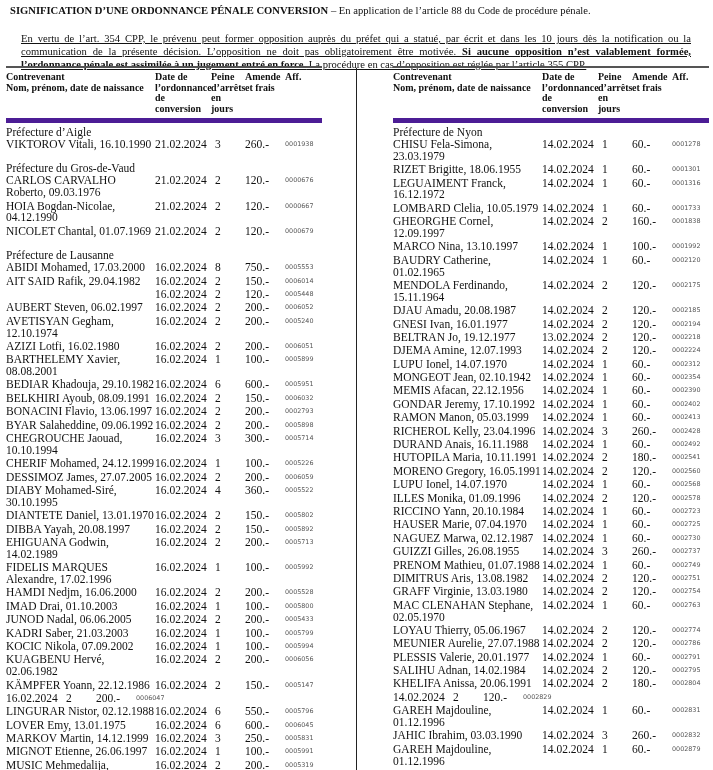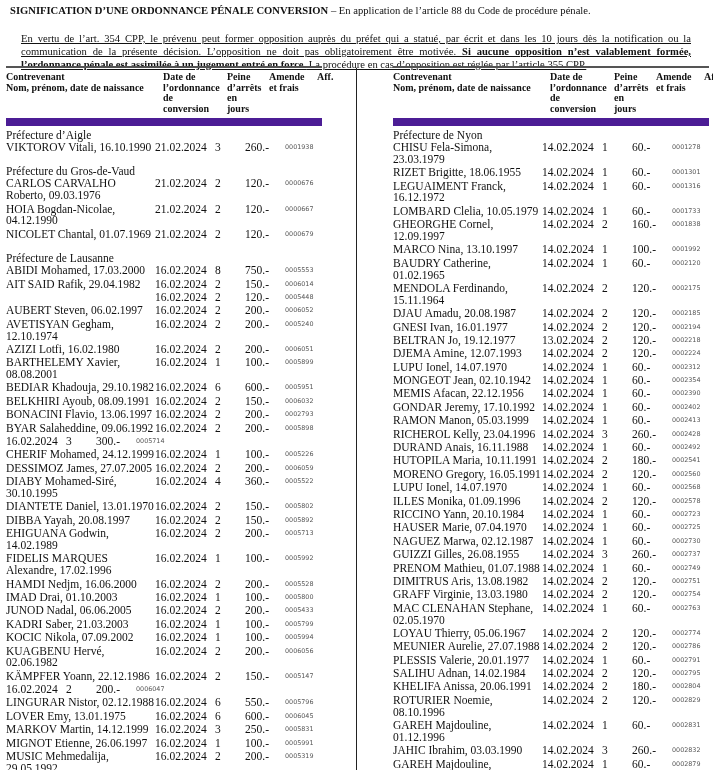--- a/index.html
+++ b/index.html
@@ -14,21 +14,21 @@
   .intro .title { font-weight: bold; }
   .intro p { margin: 15px; text-align: justify; text-decoration: underline; }
   .intro b { font-weight: bold; }
 
   .col { position: absolute; top: 66px; }
   .col.left { left: 6px; width: 316px; }
   .col.right { left: 393px; width: 316px; }
   .vdivider { position: absolute; left: 356px; top: 68px; width: 1px; height: 702px; background: #222; }
 
   .hrule { height: 2px; background: #555; margin: 0; }
-  .thead { display: flex; font-weight: bold; font-size: 10px; line-height: 10.5px; padding: 4px 0 4px 0; border-bottom: 8px solid #4c1d95; gap: 8px; }
+  .thead { display: flex; font-weight: bold; font-size: 10px; line-height: 10.5px; padding: 4px 0 4px 0; border-bottom: 5px solid #4c1d95; }
   .c-name { width: 149px; flex: none; }
   .c-date { width: 56px; flex: none; }
   .c-days { width: 34px; flex: none; }
   .c-amt { width: 40px; flex: none; }
   .c-aff { width: 36px; flex: none; }
 
   .section { margin-top: 3px; }
   .section + .section { margin-top: 10px; }
   .sec-title { font-weight: normal; font-size: 11.5px; line-height: 13px; }
   .row { display: flex; font-size: 11.5px; line-height: 11.8px; padding-bottom: 1.6px; }
@@ -167,20 +167,21 @@
           <div class="c-aff">0002793</div>
         </div>
         <div class="row">
           <div class="c-name">BYAR Salaheddine, 09.06.1992</div>
           <div class="c-date">16.02.2024</div>
           <div class="c-days">2</div>
           <div class="c-amt">200.-</div>
           <div class="c-aff">0005898</div>
         </div>
         <div class="row">
+          <div class="c-name">CHEGROUCHE Jaouad, 10.10.1994</div>
           <div class="c-date">16.02.2024</div>
           <div class="c-days">3</div>
           <div class="c-amt">300.-</div>
           <div class="c-aff">0005714</div>
         </div>
         <div class="row">
           <div class="c-name">CHERIF Mohamed, 24.12.1999</div>
           <div class="c-date">16.02.2024</div>
           <div class="c-days">1</div>
           <div class="c-amt">100.-</div>
@@ -580,21 +581,20 @@
           <div class="c-aff">0002795</div>
         </div>
         <div class="row">
           <div class="c-name">KHELIFA Anissa, 20.06.1991</div>
           <div class="c-date">14.02.2024</div>
           <div class="c-days">2</div>
           <div class="c-amt">180.-</div>
           <div class="c-aff">0002804</div>
         </div>
         <div class="row">
-          <div class="c-name">ROTURIER Noemie, 08.10.1996</div>
           <div class="c-date">14.02.2024</div>
           <div class="c-days">2</div>
           <div class="c-amt">120.-</div>
           <div class="c-aff">0002829</div>
         </div>
         <div class="row">
           <div class="c-name">GAREH Majdouline, 01.12.1996</div>
           <div class="c-date">14.02.2024</div>
           <div class="c-days">1</div>
           <div class="c-amt">60.-</div>

